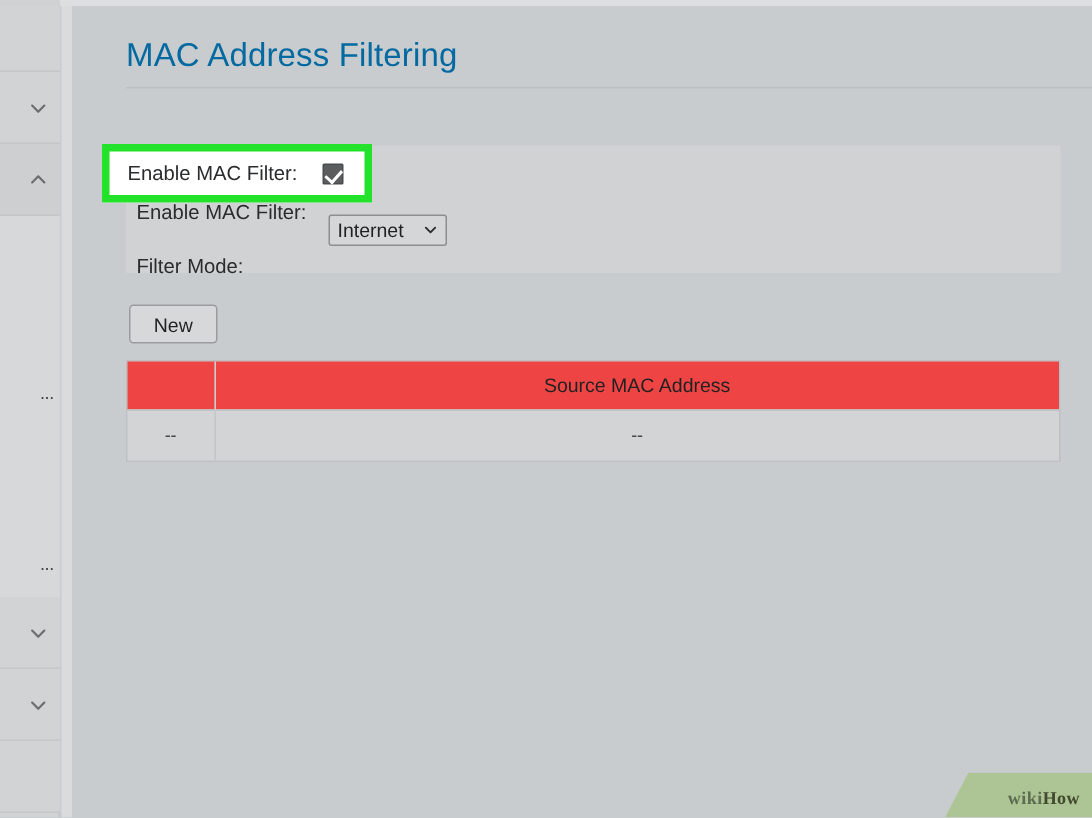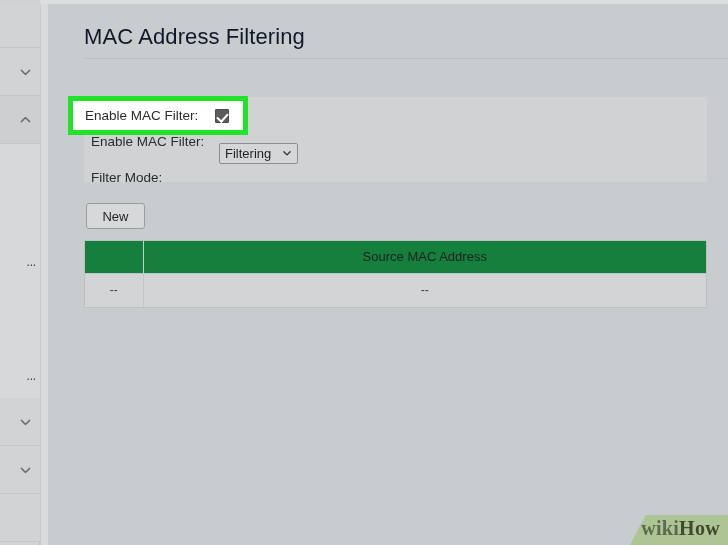--- a/index.html
+++ b/index.html
@@ -91,21 +91,21 @@
     width: 680px;
     height: 541px;
     background: #c8ccce;
   }
 
   .page-title {
     position: absolute;
     left: 36px; top: 20px;
     font-size: 22px;
     font-weight: 400;
-    color: #0f172a;
+    color: #0369a1;
     letter-spacing: 0.1px;
   }
 
   .title-divider {
     position: absolute;
     left: 36px; top: 54px;
     width: 644px; height: 1px;
     background: #bcbfc1;
   }
 
@@ -231,21 +231,21 @@
 
   
   .table-wrap {
     position: absolute;
     left: 36px; top: 236px;
     width: 623px;
     border: 1px solid #bdbfc0;
   }
   .tbl { width: 100%; border-collapse: collapse; }
   .tbl th {
-    background: #15803d;
+    background: #ef4444;
     height: 32px;
     font-size: 13px;
     font-weight: 400;
     color: #1f2122;
     border-right: 1px solid #c9cbcc;
     text-align: center;
   }
   .tbl th:last-child { border-right: none; }
   .tbl td {
     background: #d2d4d5;
@@ -271,21 +271,21 @@
     right: 0; bottom: 0;
     width: 98px; height: 30px;
     background: #a8c48c;
     opacity: 0.88;
     clip-path: polygon(16% 0, 100% 0, 100% 100%, 0 100%);
   }
   .wm-text {
     position: absolute;
     right: 8px; bottom: 5px;
     font-family: "Liberation Serif", serif;
-    font-size: 20px;
+    font-size: 12px;
     font-weight: bold;
     letter-spacing: 0.3px;
     margin-top: 44px;
   }
   .wm-wiki { color: #5d6b50; }
   .wm-how  { color: #41492f; }
 </style>
 </head>
 <body>
 
@@ -359,21 +359,21 @@
     <div class="settings-panel">
 
       <div class="form-row row-enable">
         <span class="form-label">Enable MAC Filter:</span>
         <span class="checkbox"></span>
       </div>
 
       <div class="form-row row-mode">
         <span class="form-label">Filter Mode:</span>
         <span class="select-box">
-          <span>Filtering</span>
+          <span>Internet</span>
           <span class="select-arrow">
             <svg viewBox="0 0 16 16">
                 <path d="M3 6 L8 11 L13 6" fill="none" stroke="currentColor" stroke-width="2" stroke-linecap="round" stroke-linejoin="round"></path>
               </svg>
           </span>
         </span>
       </div>
 
     </div>
 

